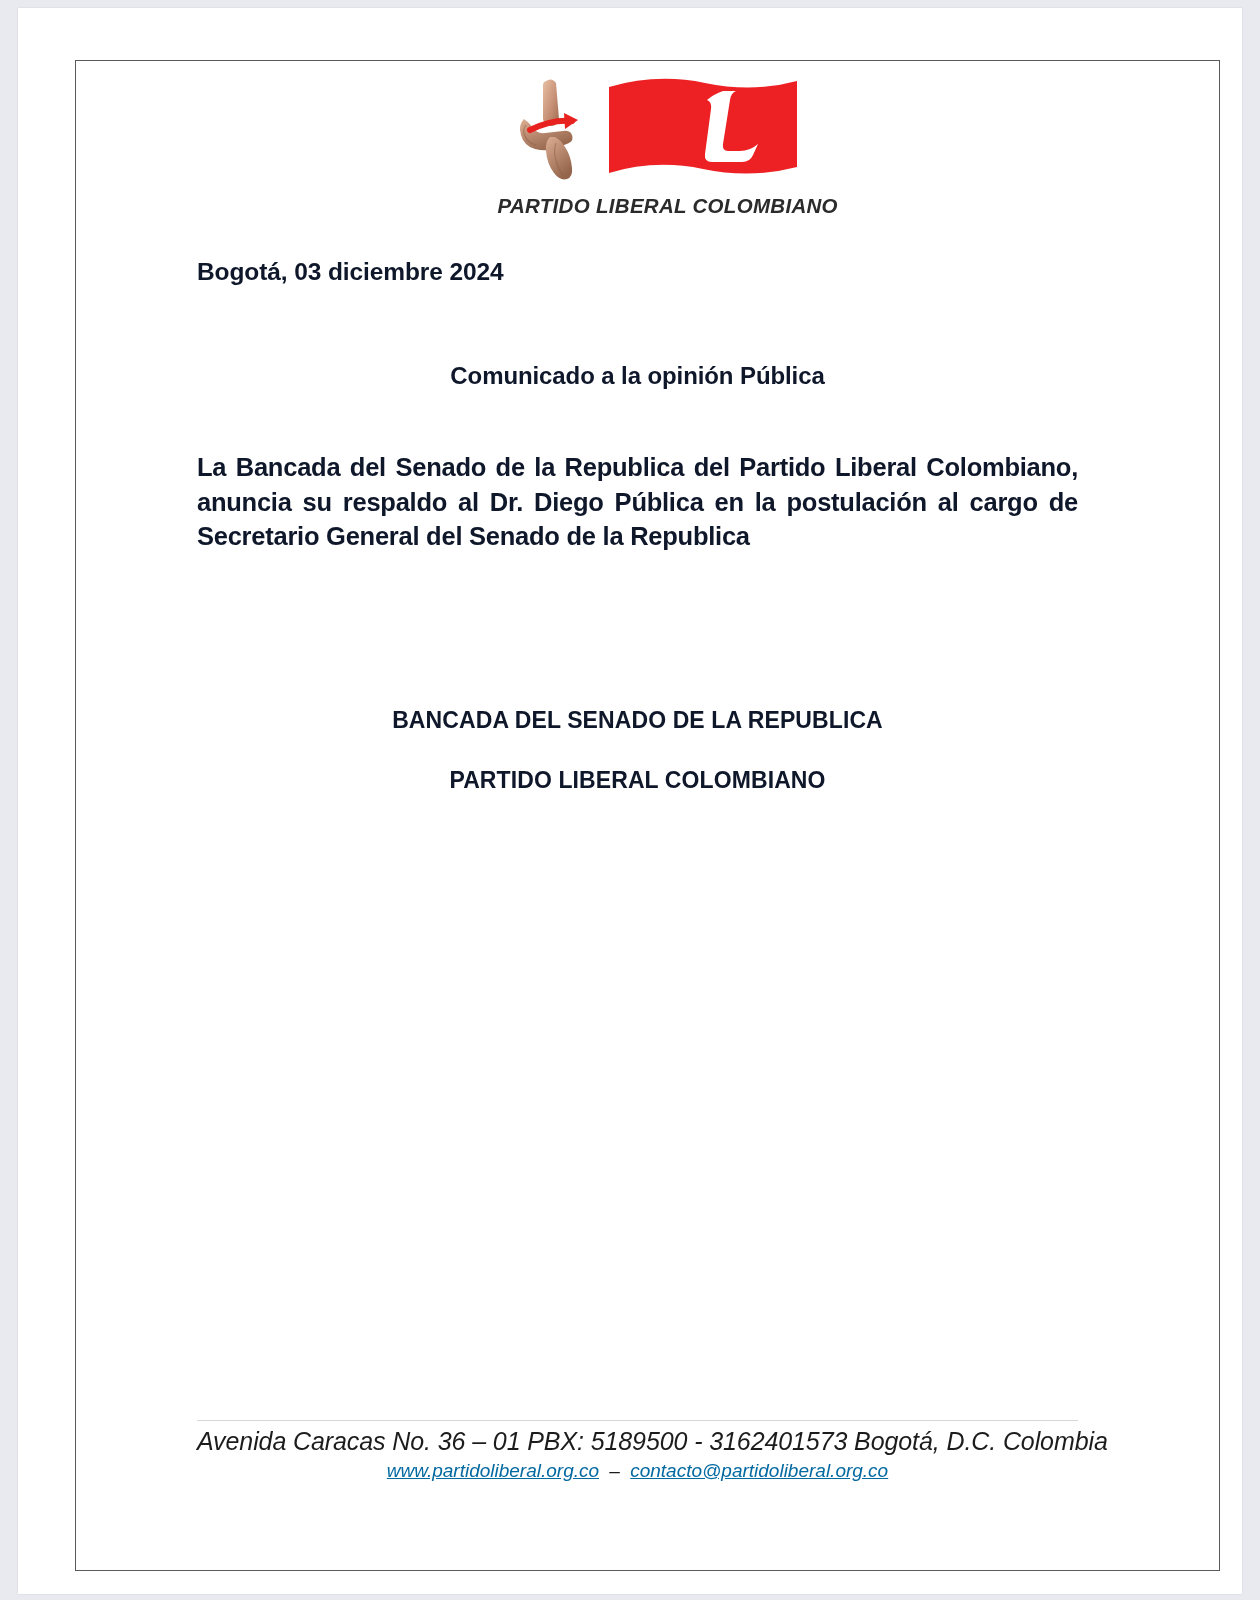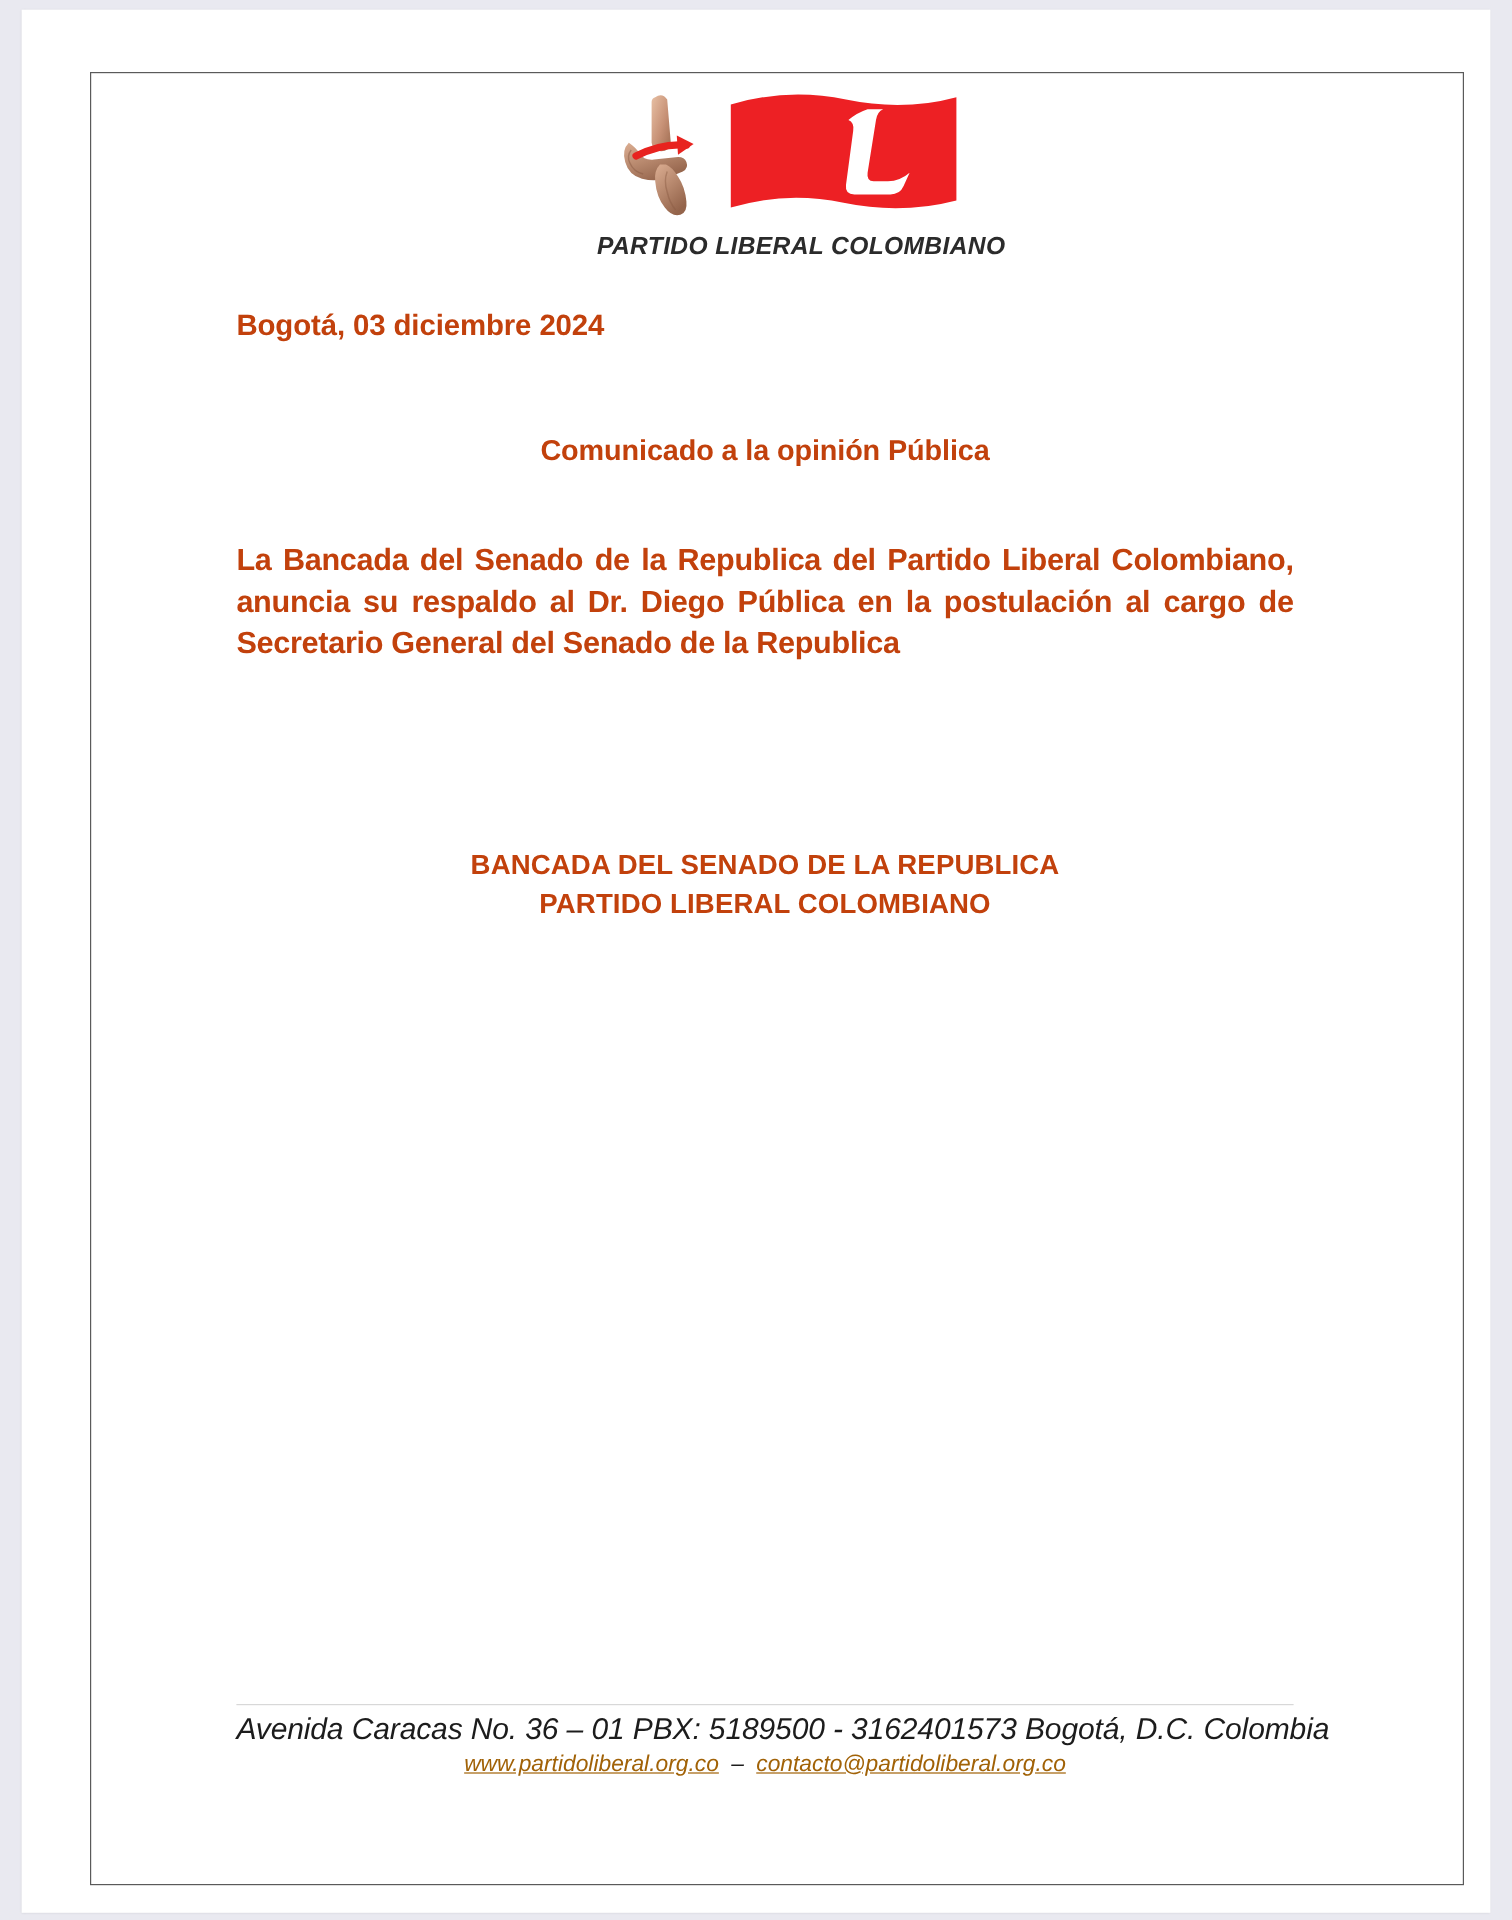--- a/index.html
+++ b/index.html
@@ -81,21 +81,21 @@
     color: #2b2b2b;
     white-space: nowrap;
   }
 
   
   #content {
     position: absolute;
     left: 121px;
     top: 196px;
     width: 881px;
-    color: #c2410c;
+    color: #0f172a;
   }
 
   .date-line {
     font-size: 24.5px;
     font-weight: bold;
     letter-spacing: -0.1px;
     line-height: 1.25;
   }
 
   .doc-title {
@@ -118,21 +118,21 @@
   .body-para.second { margin-top: 57px; }
 
   .signature-block {
     margin-top: 150px;
     text-align: center;
     font-size: 23px;
     font-weight: bold;
     line-height: 1.42;
     letter-spacing: 0.1px;
   }
-  .signature-block .sig-line { display: block; white-space: nowrap; }
+  .signature-block .sig-line { display: block; white-space: nowrap; margin-top: 27px; }
 
   
   #footer {
     position: absolute;
     left: 121px;
     width: 881px;
     top: 1359px;
     text-align: center;
   }
   #footer-rule {
@@ -152,21 +152,21 @@
   .footer-links {
     margin-top: 4px;
     font-family: "Liberation Sans", sans-serif;
     font-style: italic;
     font-size: 19px;
     color: #1c1c1c;
     white-space: nowrap;
   }
   .footer-links a,
   .footer-links .flink {
-    color: #a16207;
+    color: #0369a1;
     text-decoration: underline;
     font-style: italic;
   }
   .footer-sep { color: #1c1c1c; padding: 0 5px; }
 </style>
 </head>
 <body>
 
 <div id="page-sheet">
 

